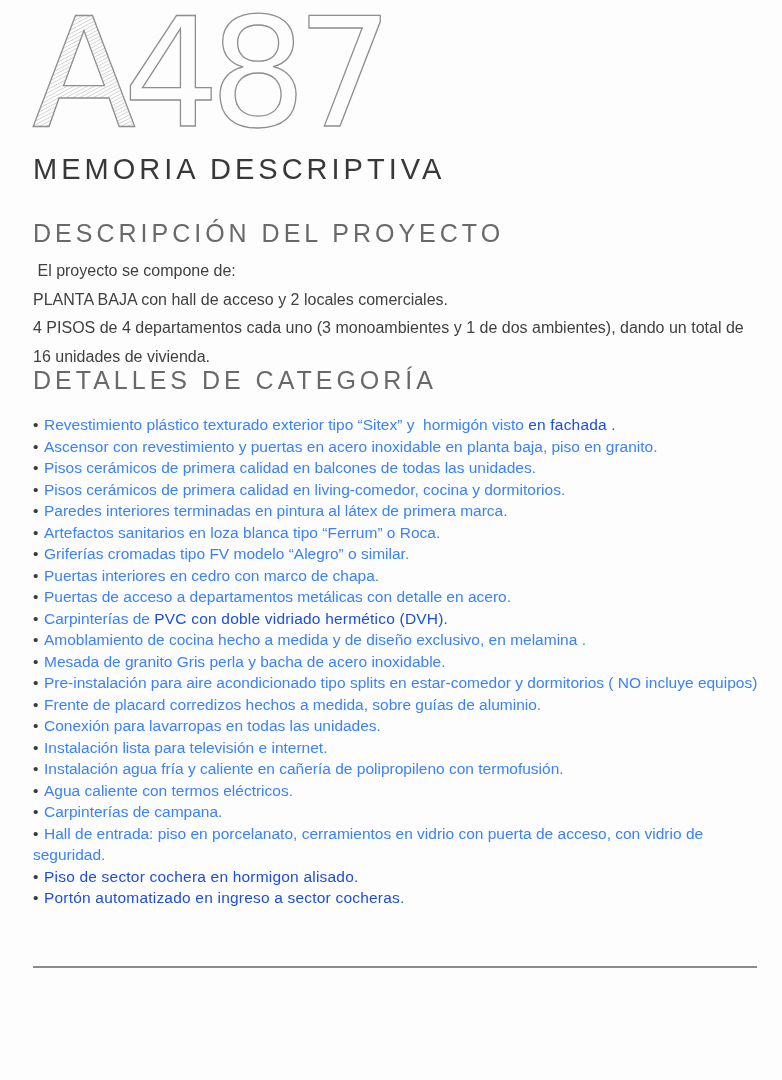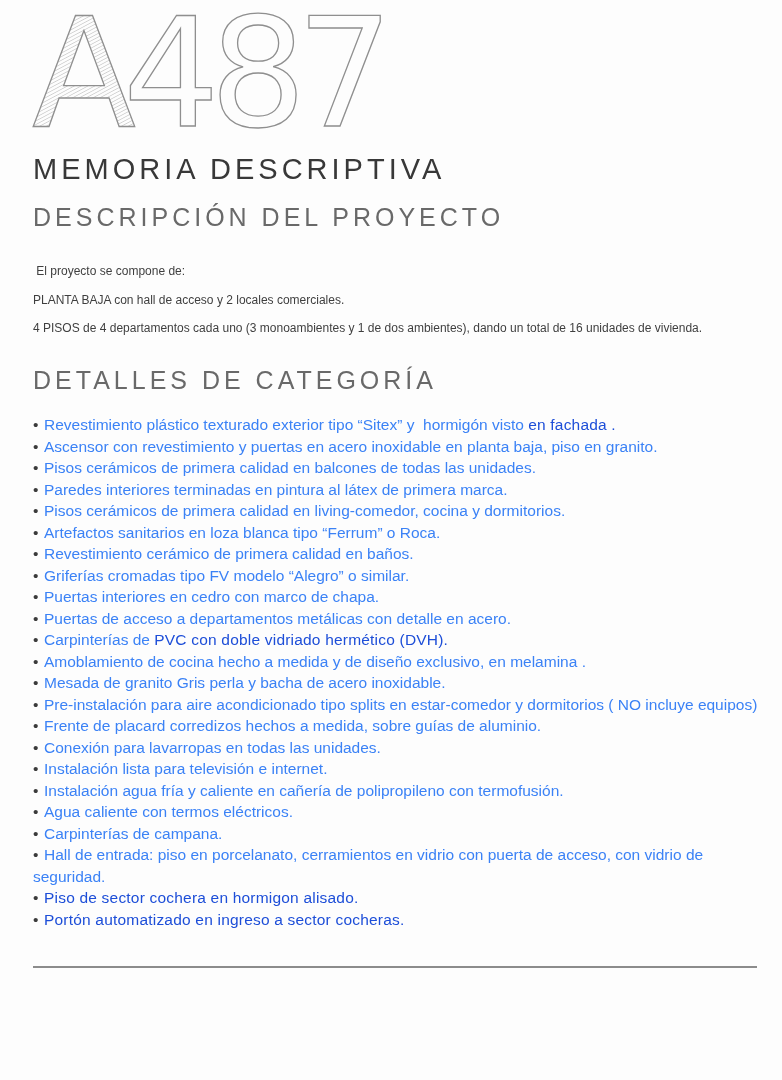--- a/index.html
+++ b/index.html
@@ -35,31 +35,31 @@
   .section-heading {
     position: absolute;
     left: 33px;
     margin: 0;
     font-size: 25px;
     font-weight: 400;
     letter-spacing: 4px;
     color: #696969;
     white-space: nowrap;
   }
-  .section-heading.proyecto { top: 203px; }
+  .section-heading.proyecto { top: 219px; }
   .section-heading.categoria { top: 366px; }
   .intro {
     position: absolute;
     left: 33px;
     top: 257px;
     width: 732px;
   }
   .intro p {
     margin: 0;
-    font-size: 12px;
+    font-size: 16px;
     line-height: 28.5px;
     color: #3f3f3f;
     white-space: pre-wrap;
   }
   .details-list {
     position: absolute;
     left: 33px;
     top: 414px;
     width: 740px;
     margin: 0;
@@ -120,24 +120,23 @@
     <p>PLANTA BAJA con hall de acceso y 2 locales comerciales.</p>
     <p>4 PISOS de 4 departamentos cada uno (3 monoambientes y 1 de dos ambientes), dando un total de 16 unidades de vivienda.</p>
   </div>
 
   <h2 class="section-heading categoria">DETALLES DE CATEGORÍA</h2>
 
   <ul class="details-list" id="details-list">
       <li><span class="bullet">•</span><span class="dark">Revestimiento plástico texturado exterior tipo “Sitex” y  hormigón visto </span><span class="light">en fachada .</span></li>
       <li><span class="bullet">•</span><span class="dark">Ascensor con revestimiento y puertas en acero inoxidable en planta baja, piso en granito.</span></li>
       <li><span class="bullet">•</span><span class="dark">Pisos cerámicos de primera calidad en balcones de todas las unidades.</span></li>
+      <li><span class="bullet">•</span><span class="dark">Pisos cerámicos de primera calidad en living-comedor, cocina y dormitorios.</span></li>
       <li><span class="bullet">•</span><span class="dark">Paredes interiores terminadas en pintura al látex de primera marca.</span></li>
-      <li><span class="bullet">•</span><span class="dark">Pisos cerámicos de primera calidad en living-comedor, cocina y dormitorios.</span></li>
       <li><span class="bullet">•</span><span class="dark">Artefactos sanitarios en loza blanca tipo “Ferrum” o Roca.</span></li>
-      <li><span class="bullet">•</span><span class="dark">Revestimiento cerámico de primera calidad en baños.</span></li>
       <li><span class="bullet">•</span><span class="dark">Griferías cromadas tipo FV modelo “Alegro” o similar.</span></li>
       <li><span class="bullet">•</span><span class="dark">Puertas interiores en cedro con marco de chapa.</span></li>
       <li><span class="bullet">•</span><span class="dark">Puertas de acceso a departamentos metálicas con detalle en acero.</span></li>
       <li><span class="bullet">•</span><span class="dark">Carpinterías de </span><span class="light">PVC con doble vidriado hermético (DVH).</span></li>
       <li><span class="bullet">•</span><span class="dark">Amoblamiento de cocina hecho a medida y de diseño exclusivo, en melamina .</span></li>
       <li><span class="bullet">•</span><span class="dark">Mesada de granito Gris perla y bacha de acero inoxidable.</span></li>
       <li><span class="bullet">•</span><span class="dark">Pre-instalación para aire acondicionado tipo splits en estar-comedor y dormitorios ( NO incluye equipos)</span></li>
       <li><span class="bullet">•</span><span class="dark">Frente de placard corredizos hechos a medida, sobre guías de aluminio.</span></li>
       <li><span class="bullet">•</span><span class="dark">Conexión para lavarropas en todas las unidades.</span></li>
       <li><span class="bullet">•</span><span class="dark">Instalación lista para televisión e internet.</span></li>

